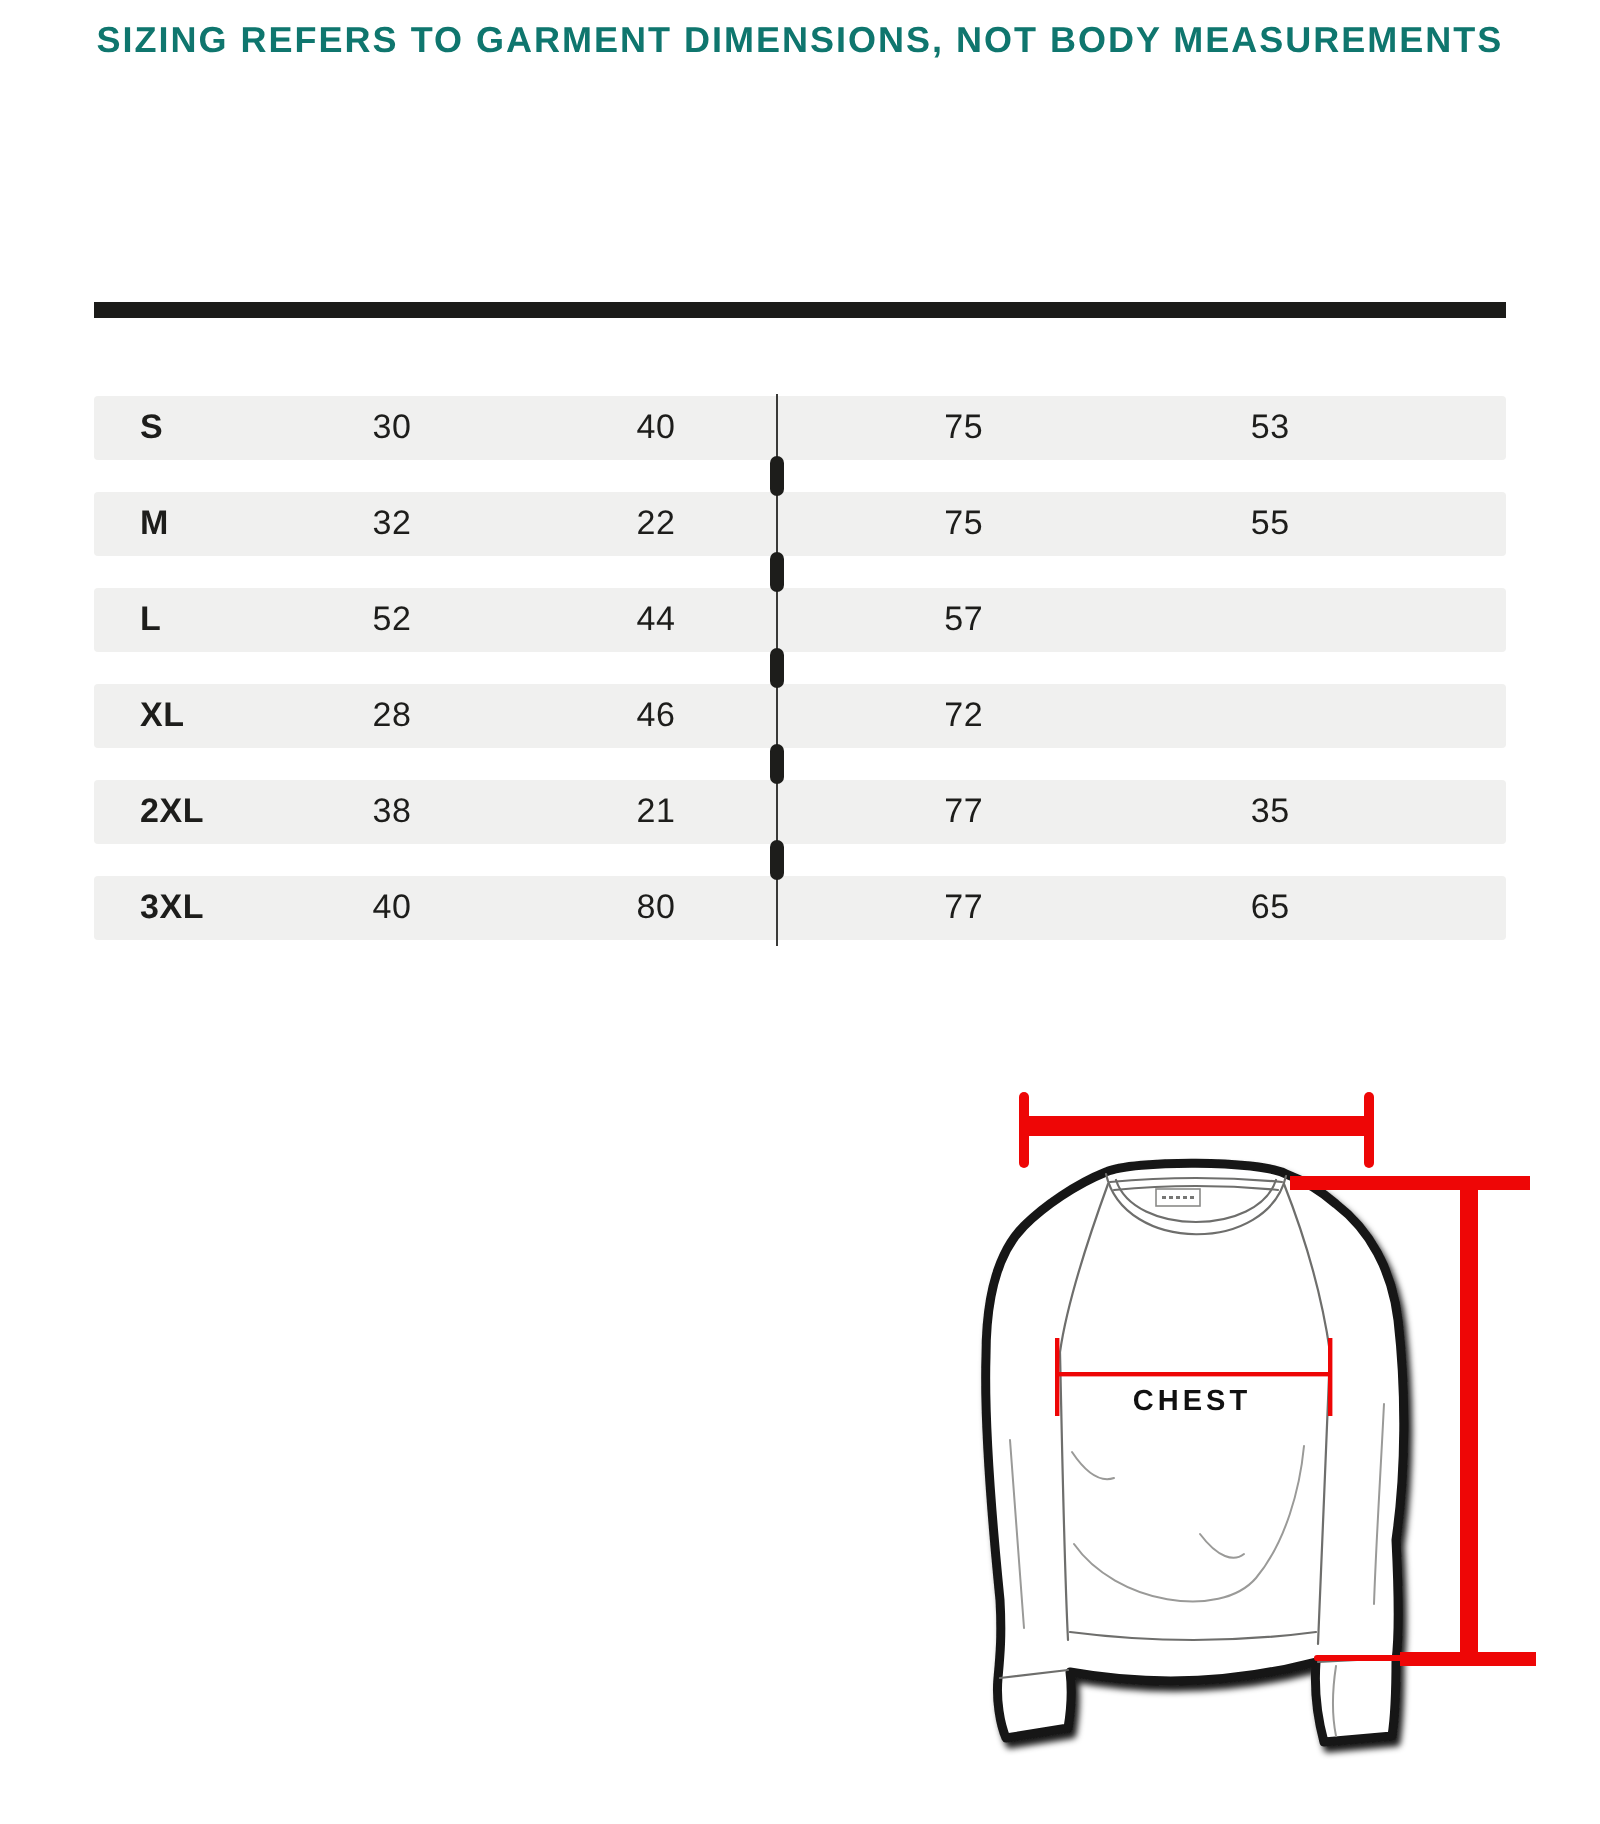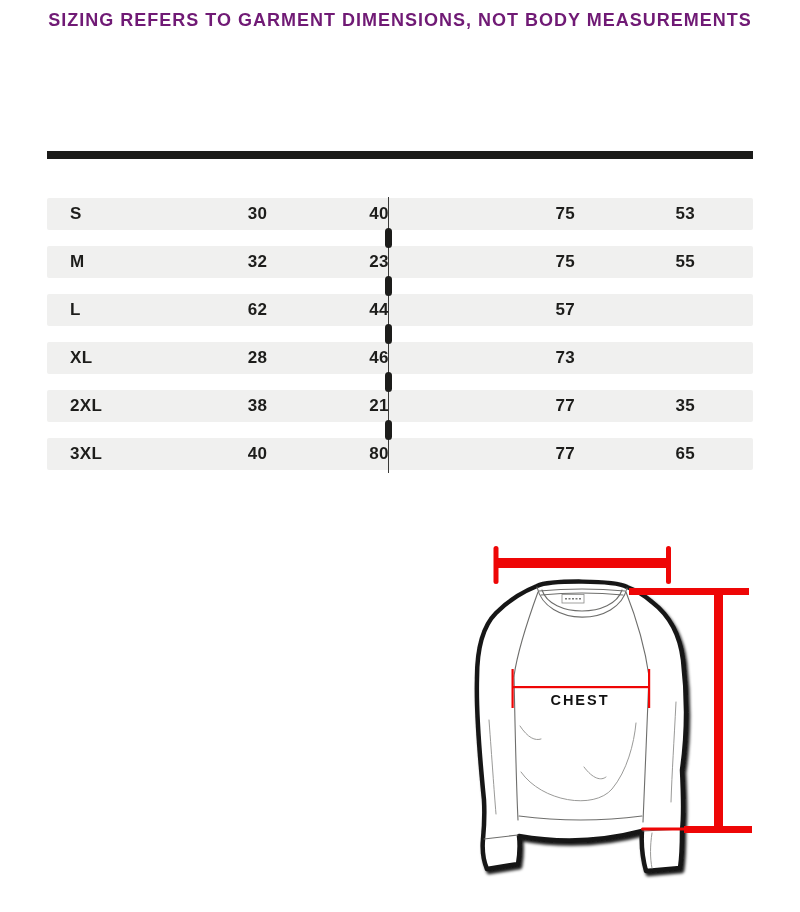--- a/index.html
+++ b/index.html
@@ -1,37 +1,37 @@
 <!DOCTYPE html>
 <html><head>
 <meta charset="utf-8">
 <style>
   html,body{margin:0;padding:0;background:#ffffff;}
   .sheet{position:relative;width:800px;height:912px;background:#ffffff;overflow:hidden;
          font-family:"Liberation Sans", sans-serif;color:#1d1d1b;}
 
   
   .title{position:absolute;left:0;top:10px;width:800px;text-align:center;
-         font-size:18px;font-weight:700;letter-spacing:1px;color:#701a75;}
+         font-size:18px;font-weight:700;letter-spacing:1px;color:#0f766e;}
 
   
   .header-bar{position:absolute;left:47px;top:151px;width:706px;height:8px;background:#1b1b19;}
   .size-table{position:absolute;left:47px;top:198px;width:706px;height:272px;
               display:flex;flex-direction:column;gap:16px;}
   .row{position:relative;height:32px;background:#f0f0ef;border-radius:2px;
        display:grid;grid-template-columns:11% 20.2% 17.2% 26.4% 17% 8.2%;align-items:center;}
-  .cell{font-size:17px;font-weight:700;text-align:right;color:#1d1d1b;letter-spacing:.3px;}
+  .cell{font-size:17px;font-weight:400;text-align:center;color:#1d1d1b;letter-spacing:.3px;}
   .cell.size{text-align:left;padding-left:23px;font-weight:700;}
   .col-divider{position:absolute;left:calc(48.4% - 1px);top:-1px;height:276px;width:1.5px;
                background:#3a3a38;}
   .gap-mark{position:absolute;left:calc(48.4% - 3.5px);width:7px;height:20px;border-radius:3.5px;
             background:#1d1d1b;}
 
   
-  .diagram{position:absolute;left:434px;top:530px;width:350px;height:382px;}
+  .diagram{position:absolute;left:450px;top:530px;width:350px;height:382px;}
   .chest-text{font-family:"Liberation Sans", sans-serif;font-size:14.5px;font-weight:700;
               letter-spacing:2px;fill:#111111;}
 </style>
 </head>
 <body>
 
 <div class="sheet">
 
   <div class="title">SIZING REFERS TO GARMENT DIMENSIONS, NOT BODY MEASUREMENTS</div>
 
@@ -44,39 +44,39 @@
       <div class="cell">30</div>
       <div class="cell">40</div>
       <div class="cell">75</div>
       <div class="cell">53</div>
       <div class="cell"></div>
     </div>
 
     <div class="row">
       <div class="cell size">M</div>
       <div class="cell">32</div>
-      <div class="cell">23</div>
+      <div class="cell">22</div>
       <div class="cell">75</div>
       <div class="cell">55</div>
       <div class="cell"></div>
     </div>
 
     <div class="row">
       <div class="cell size">L</div>
-      <div class="cell">62</div>
+      <div class="cell">52</div>
       <div class="cell">44</div>
       <div class="cell">57</div>
       <div class="cell"></div>
     </div>
 
     <div class="row">
       <div class="cell size">XL</div>
       <div class="cell">28</div>
       <div class="cell">46</div>
-      <div class="cell">73</div>
+      <div class="cell">72</div>
       <div class="cell"></div>
     </div>
 
     <div class="row">
       <div class="cell size">2XL</div>
       <div class="cell">38</div>
       <div class="cell">21</div>
       <div class="cell">77</div>
       <div class="cell">35</div>
       <div class="cell"></div>

